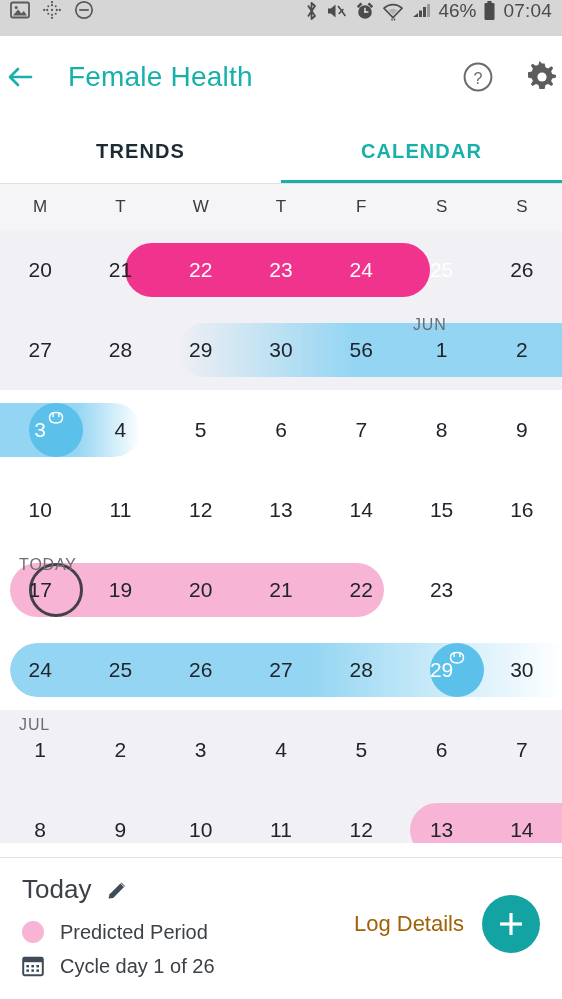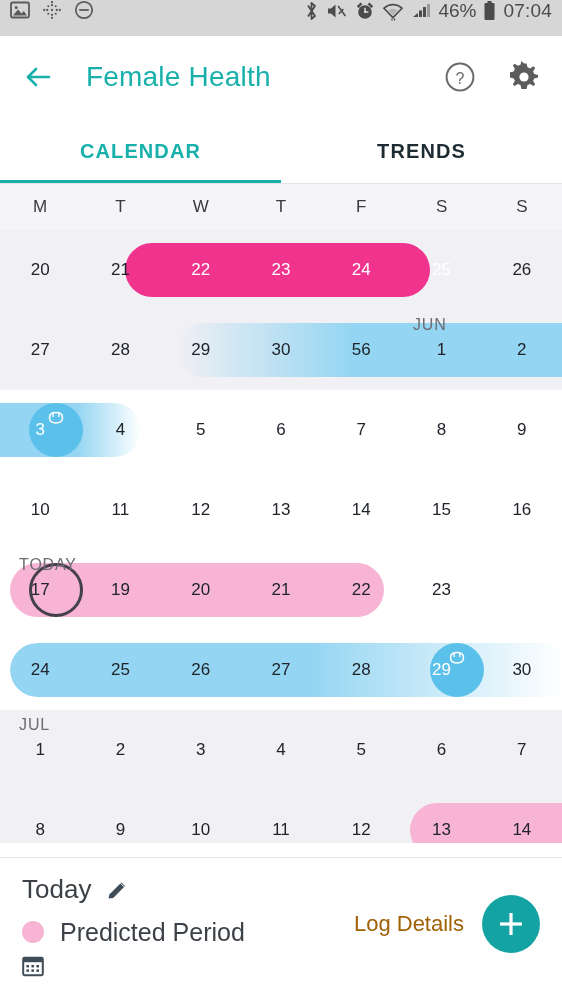--- a/index.html
+++ b/index.html
@@ -18,21 +18,21 @@
   }
   .sb-left{ display:flex; align-items:center; gap:12px; }
   .sb-right{ margin-left:auto; display:flex; align-items:center; gap:7px; }
   .sb-icon{ display:block; }
   .sb-text{ font-size:19px; color:#4b4b4b; letter-spacing:.2px; }
   .sb-pct{ font-size:19px; color:#4b4b4b; }
 
   
   .appbar{
     height:82px; background:#fff; display:flex; align-items:center;
-    padding:0 22px; gap:22px;
+    padding:0 4px; gap:22px;
   }
   .back-arrow{ width:34px; height:34px; flex:none; }
   .app-title{
     color:#17b0ab; font-size:28px; font-weight:500; letter-spacing:.2px;
     margin-left:8px;
   }
   .appbar-actions{ margin-left:auto; display:flex; align-items:center; gap:32px; }
   .help-icon, .gear-icon{ width:32px; height:32px; display:block; }
 
   
@@ -65,21 +65,21 @@
   .calendar{ position:relative; background:#fff; height:613px; overflow:hidden;}
   .week{
     position:relative; height:80px;
     display:grid; grid-template-columns:repeat(7,1fr);
   }
   .week.shade{ background:#f1f0f4; }
   .week.plain{ background:#ffffff; }
 
   .day{
     position:relative; display:flex; align-items:center; justify-content:center;
-    font-size:17px; color:#20242b; z-index:3;
+    font-size:21px; color:#20242b; z-index:3;
   }
   .day.white-num{ color:#ffffff; }
   .day.today-num{ font-weight:400; color:#20242b; }
 
   
   .month-label{
     position:absolute; top:6px; font-size:16px; letter-spacing:.8px;
     color:#6c6c72; z-index:4;
   }
 
@@ -119,21 +119,21 @@
     position:absolute; left:0; right:0; bottom:0; height:142px;
     background:#fff; border-top:1px solid #e2e2e5; padding:16px 22px 0 22px;
   }
   .today-row{ display:flex; align-items:center; gap:14px; }
   .today-text{ font-size:26px; color:#3c4147; font-weight:400; }
   .pencil-icon{ width:24px; height:24px; display:block; }
 
   .legend{ margin-top:10px; }
   .legend-row{ display:flex; align-items:center; gap:16px; height:34px; }
   .dot{ width:22px; height:22px; border-radius:50%; background:#f8b4d4; flex:none; }
-  .legend-text{ font-size:25px; color:#3c4147;text-align:right; }
+  .legend-text{ font-size:20px; color:#3c4147;text-align:right; }
   .cal-icon{ width:22px; height:22px; flex:none; display:block; }
 
   .log-area{
     position:absolute; right:22px; bottom:46px;
     display:flex; align-items:center; gap:18px;
   }
   .log-label{ font-size:22px; color:#a16207; }
   .fab{
     width:58px; height:58px; border-radius:50%; background:#14a3a3;
     display:flex; align-items:center; justify-content:center; flex:none;
@@ -224,25 +224,25 @@
       <text x="16" y="22.5" text-anchor="middle" font-family="Liberation Sans, sans-serif" font-size="16" fill="#6b6b6b">?</text>
     </svg>
     <svg class="gear-icon" viewBox="0 0 32 32">
       <path d="M16 2.5 l2.6 0 .9 3.8 2.6 1.1 3.3-2.1 1.8 1.8 -2.1 3.3 1.1 2.6 3.8 .9 0 2.6 -3.8 .9 -1.1 2.6 2.1 3.3 -1.8 1.8 -3.3-2.1 -2.6 1.1 -.9 3.8 -2.6 0 -2.6 0 -.9-3.8 -2.6-1.1 -3.3 2.1 -1.8-1.8 2.1-3.3 -1.1-2.6 -3.8-.9 0-2.6 0-2.6 3.8-.9 1.1-2.6 -2.1-3.3 1.8-1.8 3.3 2.1 2.6-1.1 .9-3.8 z" fill="#5c5c5c"></path>
       <circle cx="16" cy="16" r="4.6" fill="#ffffff"></circle>
     </svg>
   </div>
 </div>
 
 <div class="tabs">
+  <div class="tab">
+    <span>TRENDS</span>
+  </div>
   <div class="tab active">
     <span>CALENDAR</span>
-  </div>
-  <div class="tab">
-    <span>TRENDS</span>
   </div>
 </div>
 
 <div class="weekdays">
   <div class="weekday">M</div>
   <div class="weekday">T</div>
   <div class="weekday">W</div>
   <div class="weekday">T</div>
   <div class="weekday">F</div>
   <div class="weekday">S</div>
@@ -373,20 +373,21 @@
         <rect x="1.2" y="2.8" width="19.6" height="4.4" fill="#3f4c57"></rect>
         <g fill="#3f4c57">
           <rect x="4.4" y="10" width="2.6" height="2.4"></rect>
             <rect x="9.4" y="10" width="2.6" height="2.4"></rect>
           <rect x="14.4" y="10" width="2.6" height="2.4"></rect>
           <rect x="4.4" y="14.4" width="2.6" height="2.4"></rect>
             <rect x="9.4" y="14.4" width="2.6" height="2.4"></rect>
           <rect x="14.4" y="14.4" width="2.6" height="2.4"></rect>
         </g>
       </svg>
+      <span class="legend-text">Cycle day 1 of 26</span>
     </div>
   </div>
 
   <div class="log-area">
     <span class="log-label">Log Details</span>
     <div class="fab">
       <svg width="30" height="30" viewBox="0 0 30 30">
         <rect x="13.4" y="4" width="3.2" height="22" fill="#ffffff"></rect>
         <rect x="4" y="13.4" width="22" height="3.2" fill="#ffffff"></rect>
       </svg>

